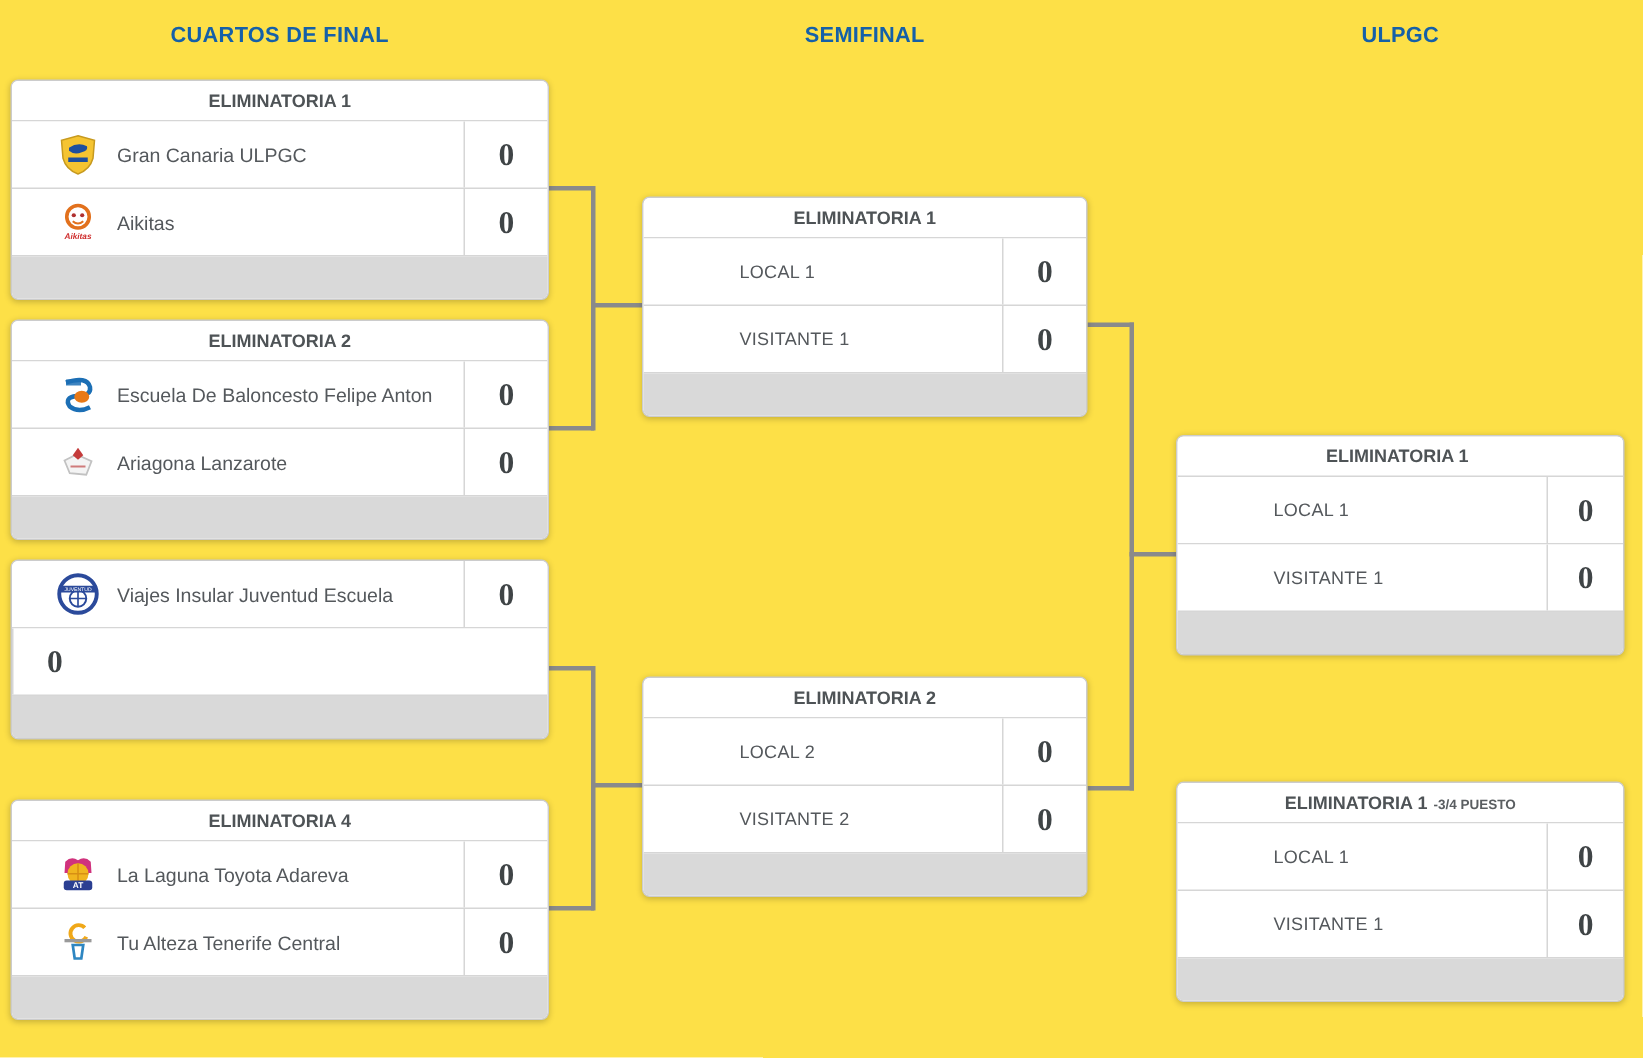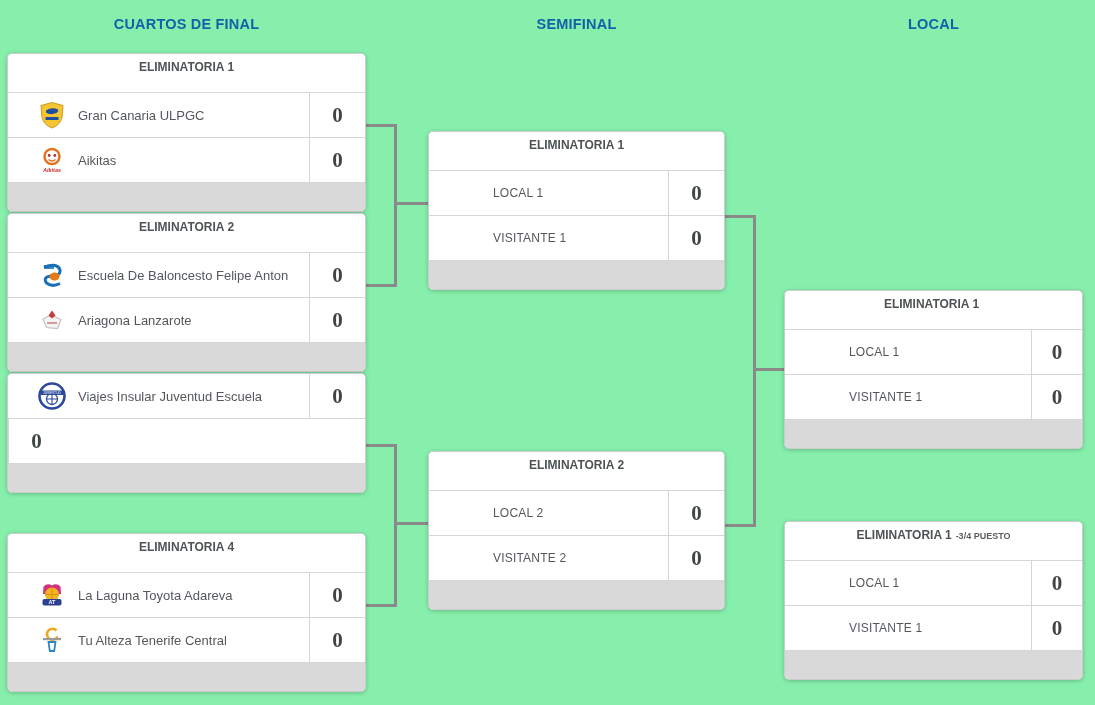--- a/index.html
+++ b/index.html
@@ -1,18 +1,18 @@
 <!DOCTYPE html>
 <html><head>
 <meta charset="utf-8">
 <style>
   * { margin:0; padding:0; box-sizing:border-box; }
   html,body { background:#ffffff; }
   body { font-family:"Liberation Sans","DejaVu Sans",sans-serif; }
-  .stage { position:relative; width:1095px; height:705px; background:#86efac; overflow:hidden; }
+  .stage { position:relative; width:1095px; height:705px; background:#fde047; overflow:hidden; }
 
   .col-header {
     position:absolute; top:16px; height:20px;
     text-align:center; font-size:14.5px; font-weight:bold;
     color:#1560a8; letter-spacing:.2px;
   }
   .col-header.qf { left:7px;   width:359px; }
   .col-header.sf { left:428px; width:297px; }
   .col-header.fi { left:784px; width:299px; }
 
@@ -20,21 +20,21 @@
     position:absolute; background:#fff;
     border:1px solid #ccc; border-radius:5px;
     box-shadow:0 1px 4px rgba(0,0,0,.22);
     overflow:hidden;
   }
   .match.qf { left:7px;   width:359px; }
   .match.sf { left:428px; width:297px; }
   .match.fi { left:784px; width:299px; }
 
   .match-header {
-    height:39px; line-height:27px; text-align:center;
+    height:27px; line-height:27px; text-align:center;
     font-size:12px; font-weight:bold; color:#4e5356;
     border-bottom:1px solid #d6d6d6; background:#fff;
   }
   .match-header .sub { font-size:9px; margin-left:4px; font-weight:bold; color:#5a5e61; }
 
   .match-row {
     height:45px; display:flex; align-items:stretch;
     border-bottom:1px solid #d6d6d6; background:#fff; cursor:pointer;
   }
   .team-cell {
@@ -58,21 +58,21 @@
 
   .line { position:absolute; background:#8a8a8a; }
 </style>
 </head>
 <body>
 
 <div class="stage">
 
   <div class="col-header qf">CUARTOS DE FINAL</div>
   <div class="col-header sf">SEMIFINAL</div>
-  <div class="col-header fi">LOCAL</div>
+  <div class="col-header fi">ULPGC</div>
 
   <div class="line" style="left:366px; top:124px; width:30px; height:3px;"></div>
   <div class="line" style="left:394px; top:124px; width:3px; height:163px;"></div>
   <div class="line" style="left:366px; top:284px; width:30px; height:3px;"></div>
   <div class="line" style="left:394px; top:202px; width:34px; height:3px;"></div>
 
   <div class="line" style="left:366px; top:444px; width:30px; height:3px;"></div>
   <div class="line" style="left:394px; top:444px; width:3px; height:163px;"></div>
   <div class="line" style="left:366px; top:604px; width:30px; height:3px;"></div>
   <div class="line" style="left:394px; top:522px; width:34px; height:3px;"></div>

